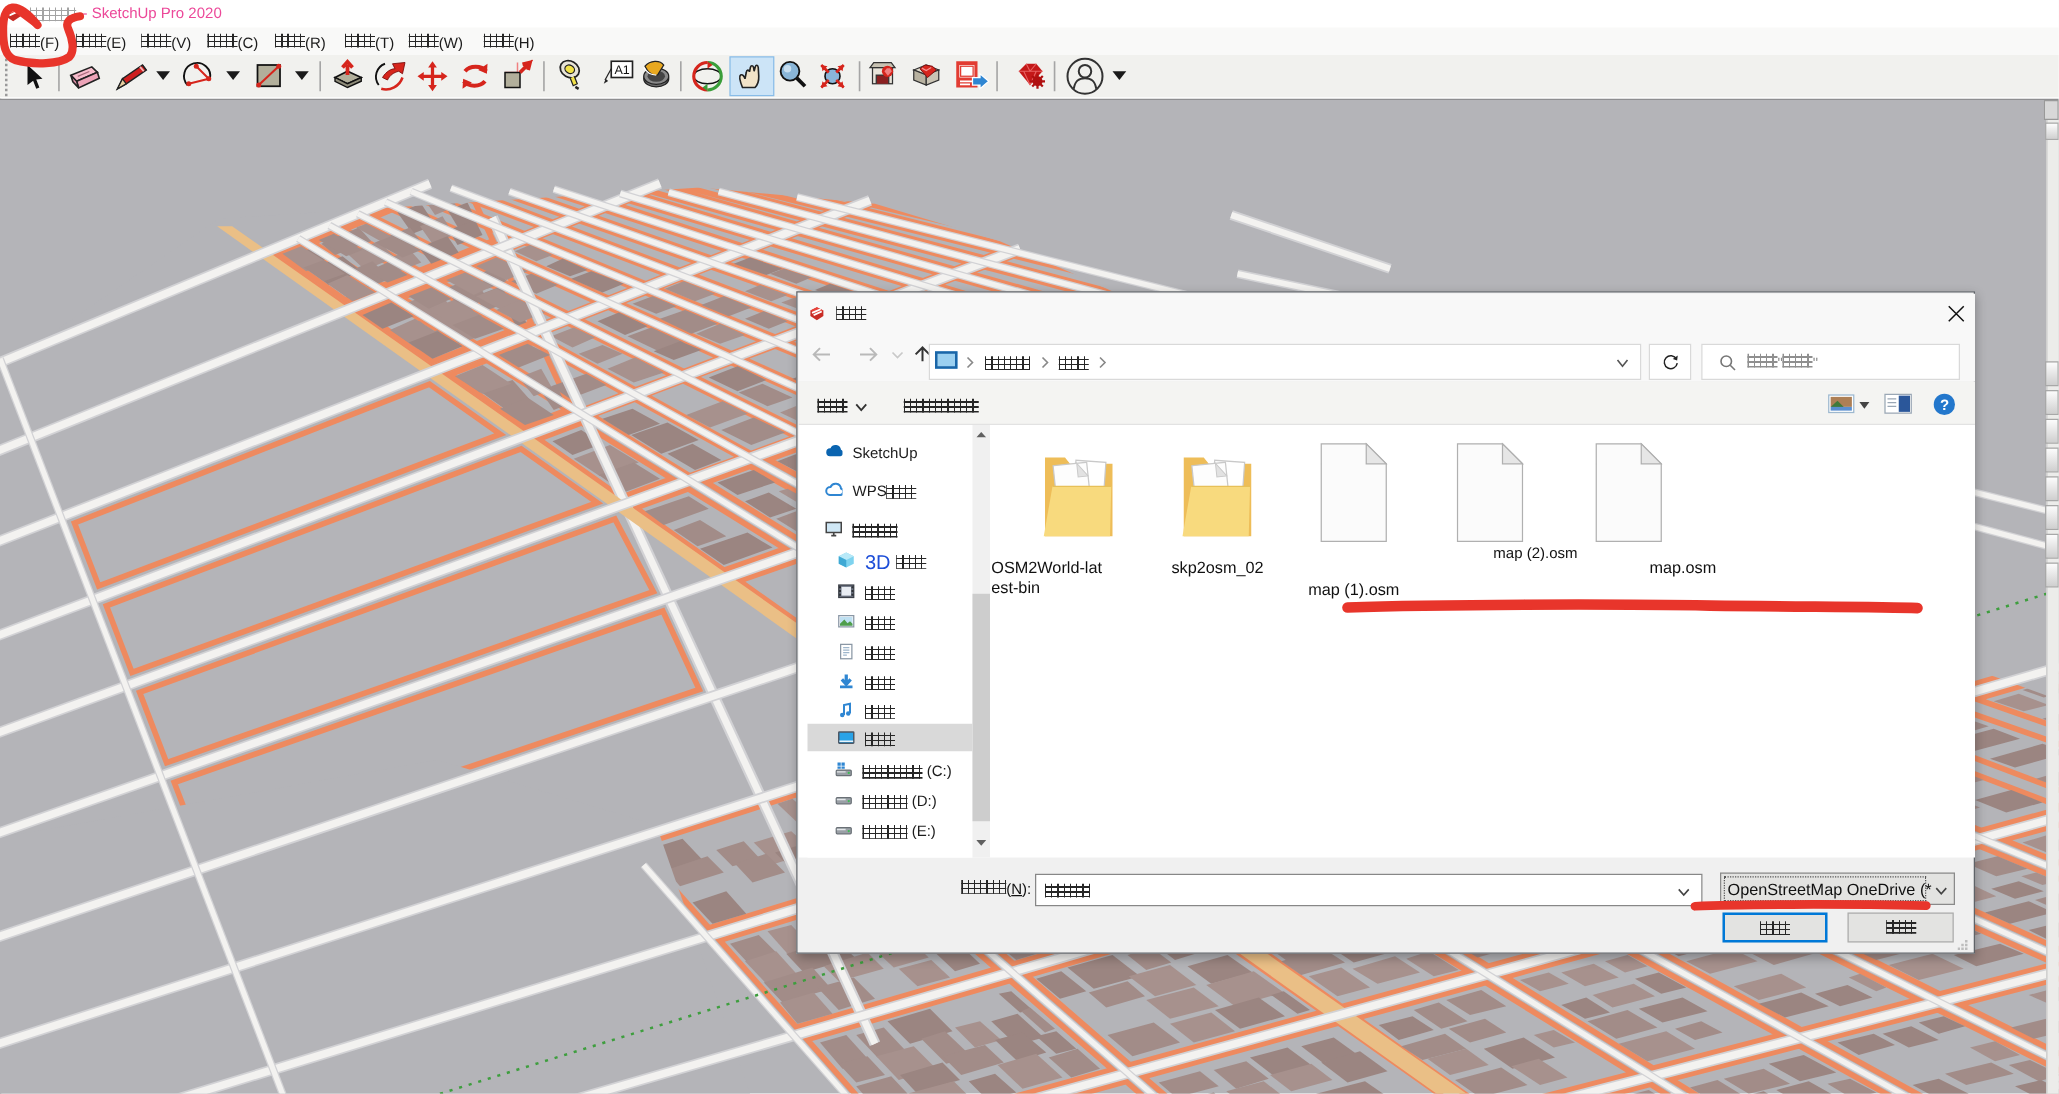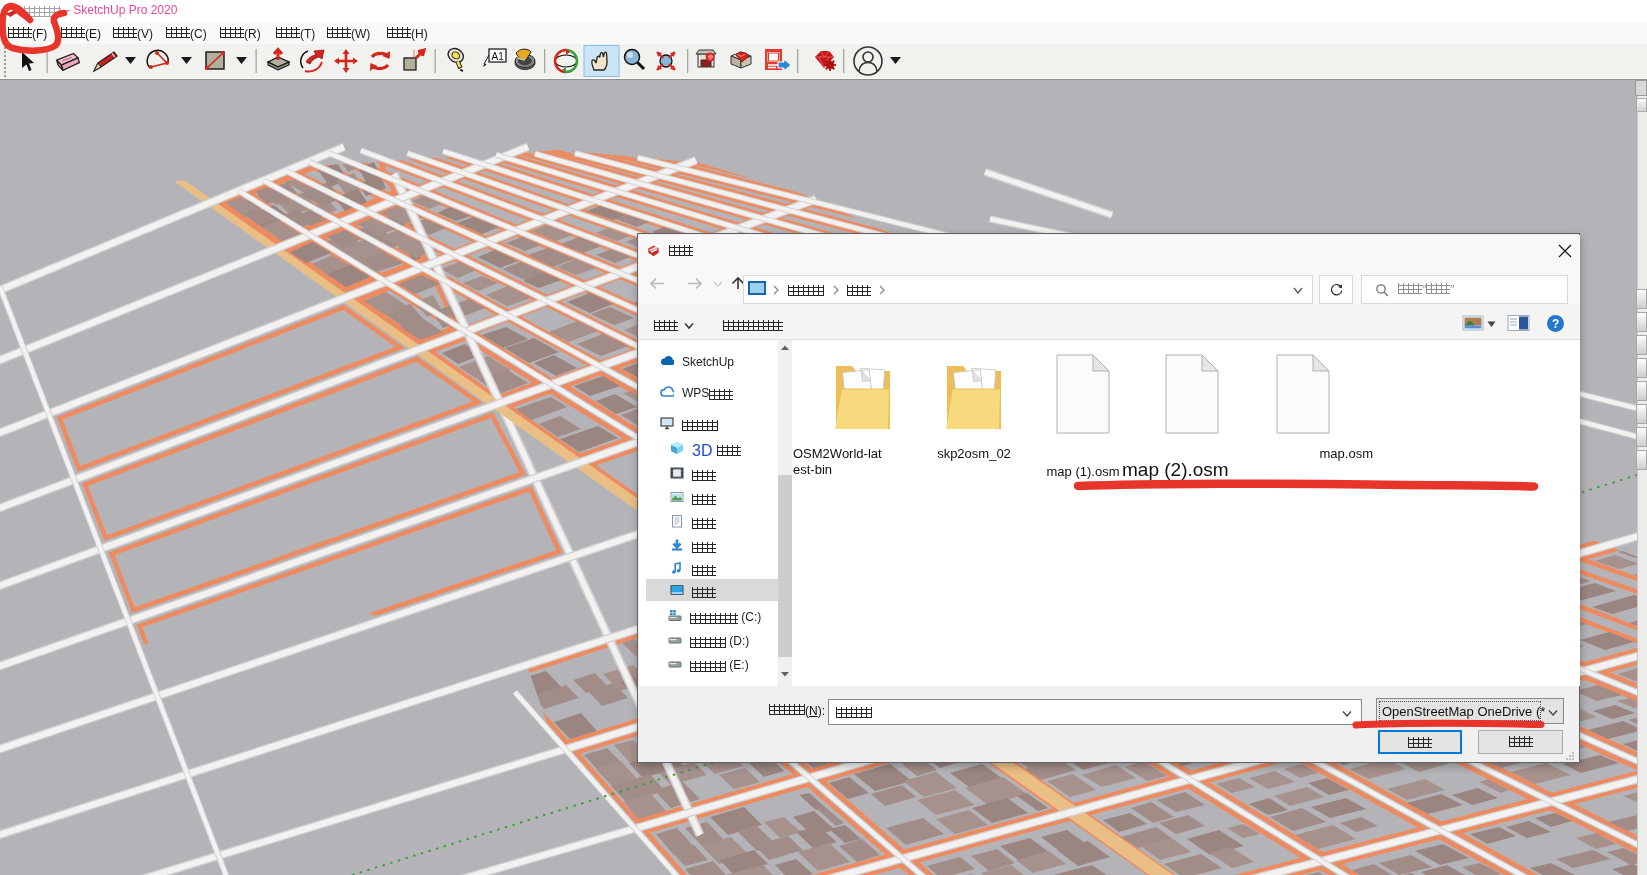--- a/index.html
+++ b/index.html
@@ -1162,21 +1162,21 @@
 <path d="M1 1 H37 L53 17 V79 H1 Z" fill="#fbfbfb" stroke="#b0b0b0"></path>
 <path d="M37 1 L37 17 H53 Z" fill="#e6e6e6" stroke="#b0b0b0"></path>
 </svg>
 <svg class="ab" style="left:638px;top:120px" width="54" height="80" viewBox="0 0 54 80">
 <path d="M1 1 H37 L53 17 V79 H1 Z" fill="#fbfbfb" stroke="#b0b0b0"></path>
 <path d="M37 1 L37 17 H53 Z" fill="#e6e6e6" stroke="#b0b0b0"></path>
 </svg>
 <div class="ab" style="left:155px;top:212px;width:140px;text-align:left;font-size:13px;color:#111;line-height:16px">OSM2World-lat<br>est-bin</div>
 <div class="ab" style="left:266px;top:212px;width:140px;text-align:center;font-size:13px;color:#111;line-height:16px">skp2osm_02</div>
 <div class="ab" style="left:375px;top:230px;width:140px;text-align:center;font-size:13px;color:#111;line-height:16px">map (1).osm</div>
-<div class="ab" style="left:484px;top:228px;width:140px;text-align:left;font-size:19px;color:#111;line-height:16px">map (2).osm</div>
+<div class="ab" style="left:484px;top:200px;width:140px;text-align:right;font-size:12px;color:#111;line-height:16px">map (2).osm</div>
 <div class="ab" style="left:595px;top:212px;width:140px;text-align:right;font-size:13px;color:#111;line-height:16px">map.osm</div>
 <svg class="ab" style="left:430px;top:243px" width="475" height="18" viewBox="0 0 475 18">
 <path d="M10 9 C80 6.5 220 6 300 7.5 C380 8.5 440 8.5 466 9.5" stroke="#e8352b" stroke-width="8.5" fill="none" stroke-linecap="round"></path>
     </svg>
 
 <span class="ab" style="left:131px;top:470px;font-size:12px;color:#111"><span class="z" style="width:36px"></span>(<u>N</u>):</span>
 <div class="ab" style="left:190px;top:465px;width:534px;height:26px;background:#fff;border:1px solid #878787">
   <span class="z ab" style="left:7px;top:7px;width:36px"></span>
   <svg class="ab" style="left:512px;top:8px" width="12" height="12">
         <path d="M2 3.5 L6 8 L10 3.5" stroke="#444" stroke-width="1.3" fill="none"></path>

